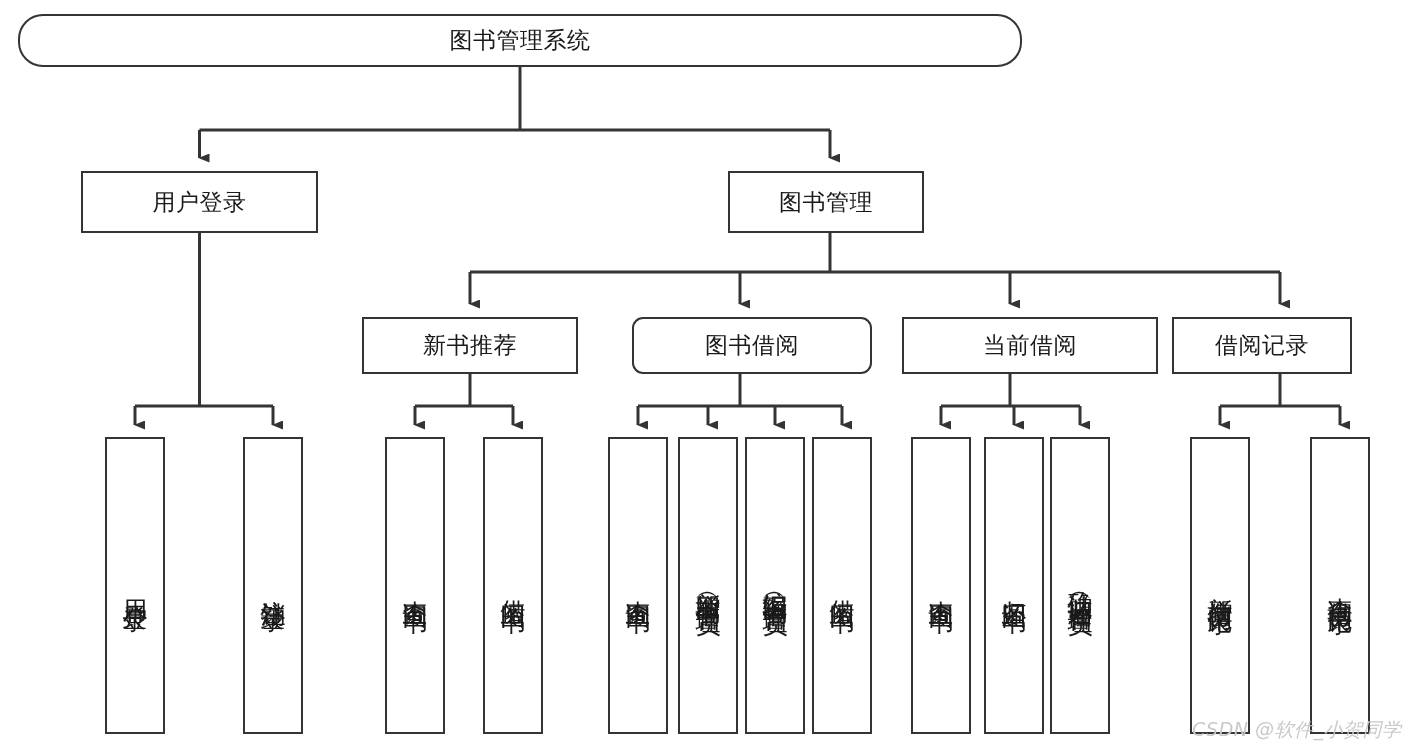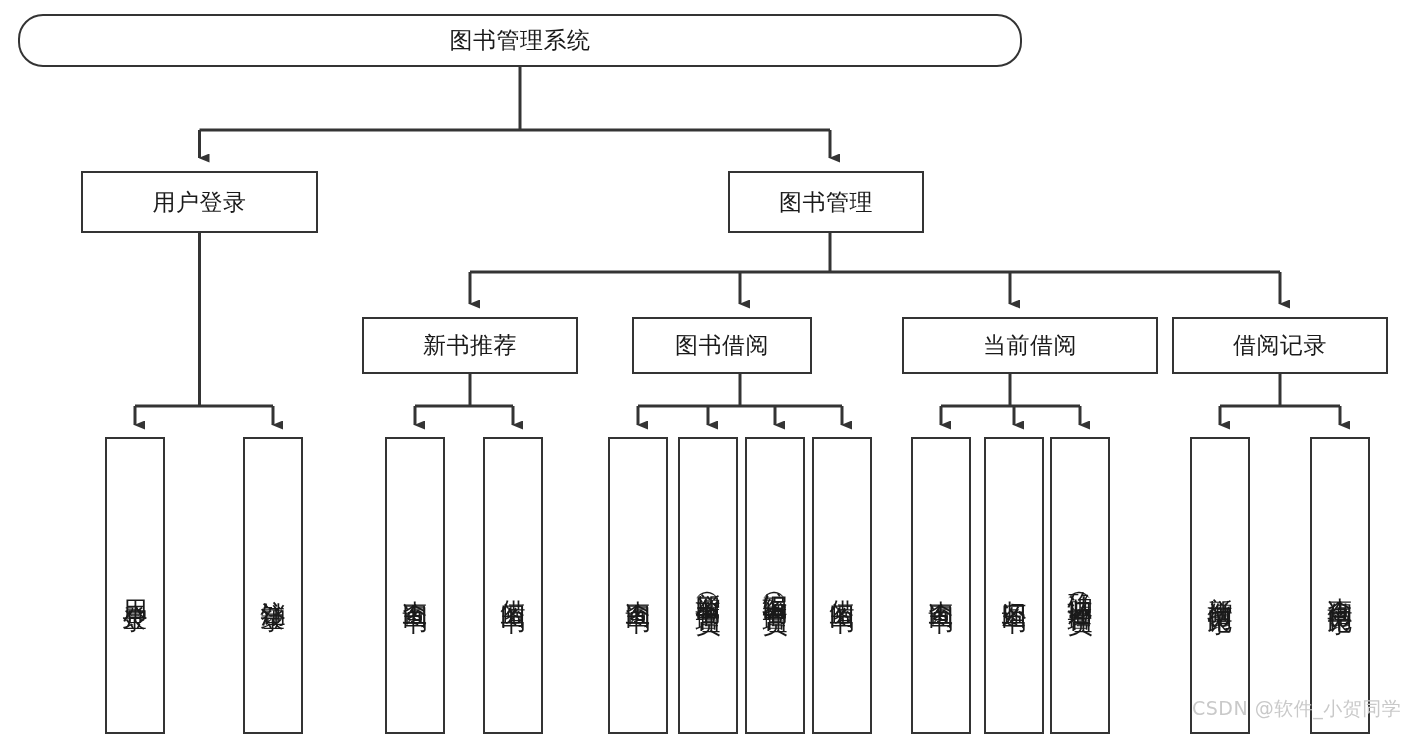--- a/index.html
+++ b/index.html
@@ -146,27 +146,27 @@
   <div class="node-box" style="left:81px; top:171px; width:237px; height:62px;">
     <span class="node-label">用户登录</span>
   </div>
   <div class="node-box" style="left:712px; top:171px; width:196px; height:62px;margin-left:16px;">
     <span class="node-label">图书管理</span>
   </div>
 
   <div class="node-box" style="left:362px; top:317px; width:216px; height:57px;justify-content:center;">
     <span class="node-label">新书推荐</span>
   </div>
-  <div class="node-box" style="left:632px; top:317px; width:180px; height:57px;">
+  <div class="node-box" style="left:632px; top:317px; width:240px; height:57px;border-radius:11px;">
     <span class="node-label">图书借阅</span>
   </div>
   <div class="node-box" style="left:902px; top:317px; width:256px; height:57px;">
     <span class="node-label">当前借阅</span>
   </div>
-  <div class="node-box" style="left:1172px; top:317px; width:216px; height:57px;">
+  <div class="node-box" style="left:1172px; top:317px; width:180px; height:57px;">
     <span class="node-label">借阅记录</span>
   </div>
 
   <div class="node-box leaf" style="left:105px; top:437px; width:60px; height:297px;">
     <span class="node-label">用户登录</span>
   </div>
   <div class="node-box leaf" style="left:243px; top:437px; width:60px; height:297px;">
     <span class="node-label">注销登录</span>
   </div>
 
@@ -200,15 +200,15 @@
     <span class="node-label">确认归还（管理员）</span>
   </div>
 
   <div class="node-box leaf" style="left:1190px; top:437px; width:60px; height:297px;">
     <span class="node-label">新增借阅记录</span>
   </div>
   <div class="node-box leaf" style="left:1310px; top:437px; width:60px; height:297px;">
     <span class="node-label">查询借阅记录</span>
   </div>
 
-  <div class="watermark" style="left:1192px; top:696px;">CSDN @软件_小贺同学</div>
+  <div class="watermark" style="left:1192px; top:717px;font-style:italic;">CSDN @软件_小贺同学</div>
 
 </div>
 
 </body></html>

